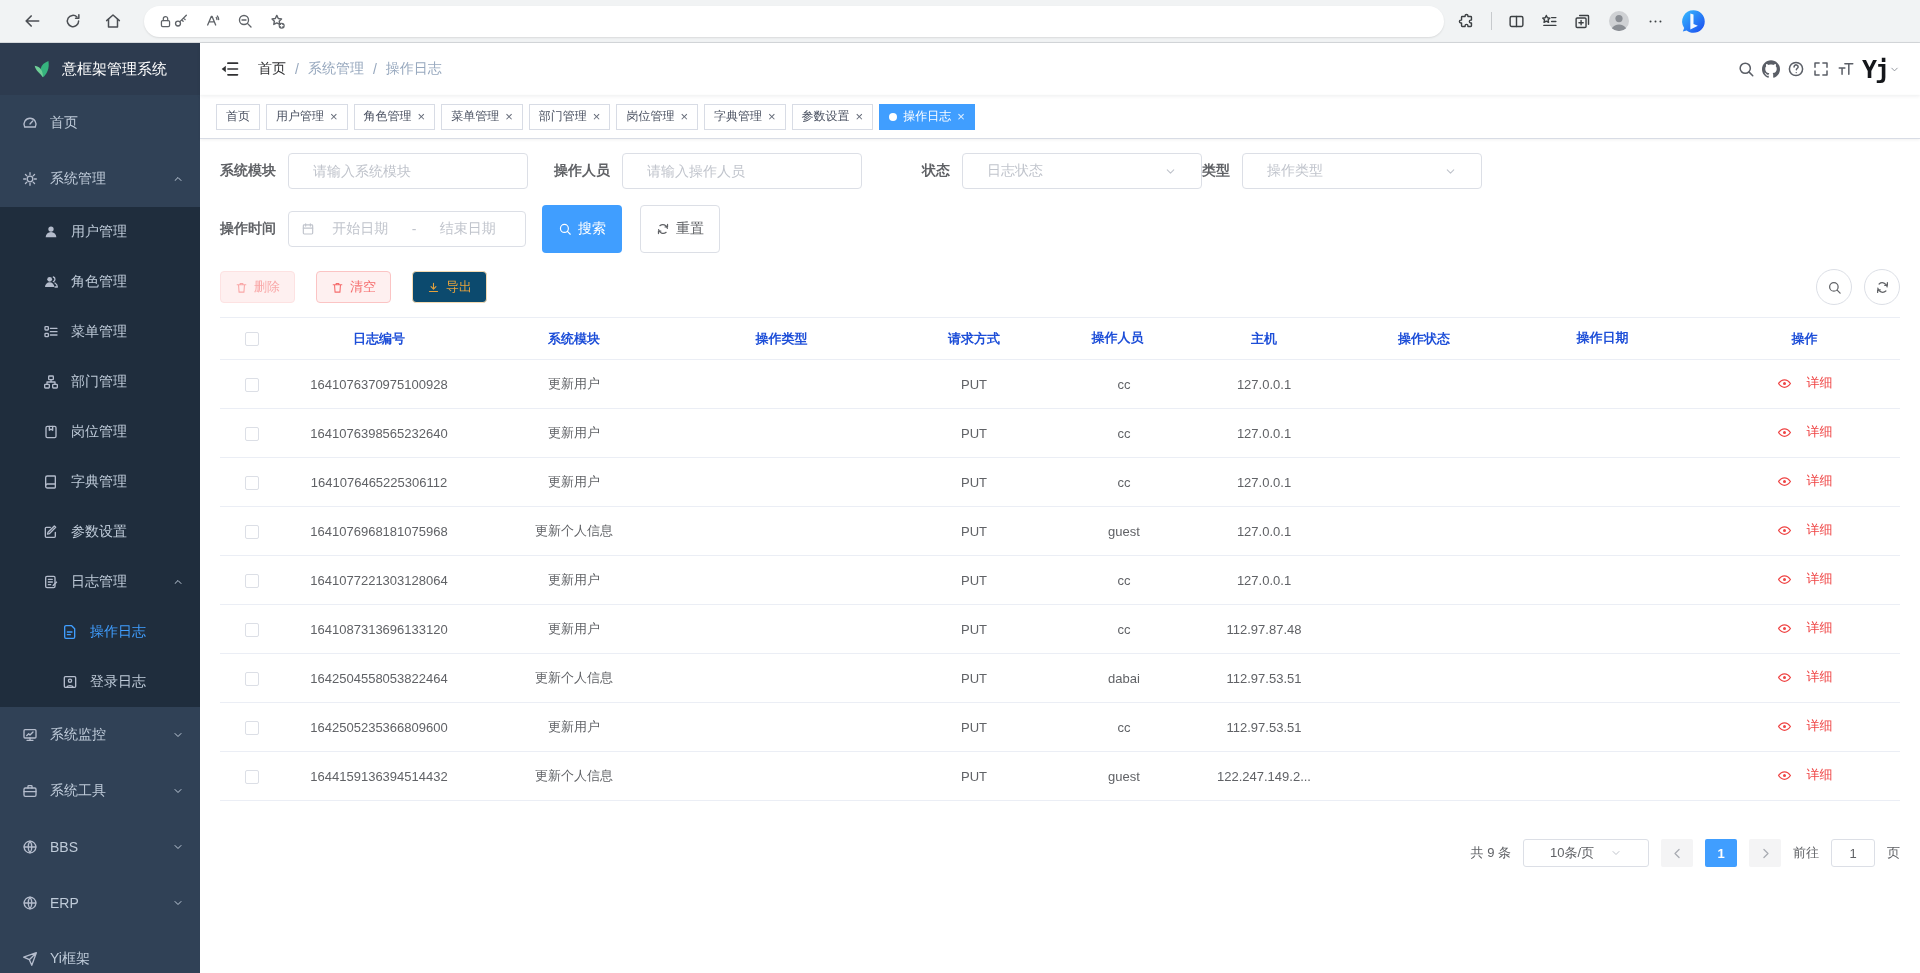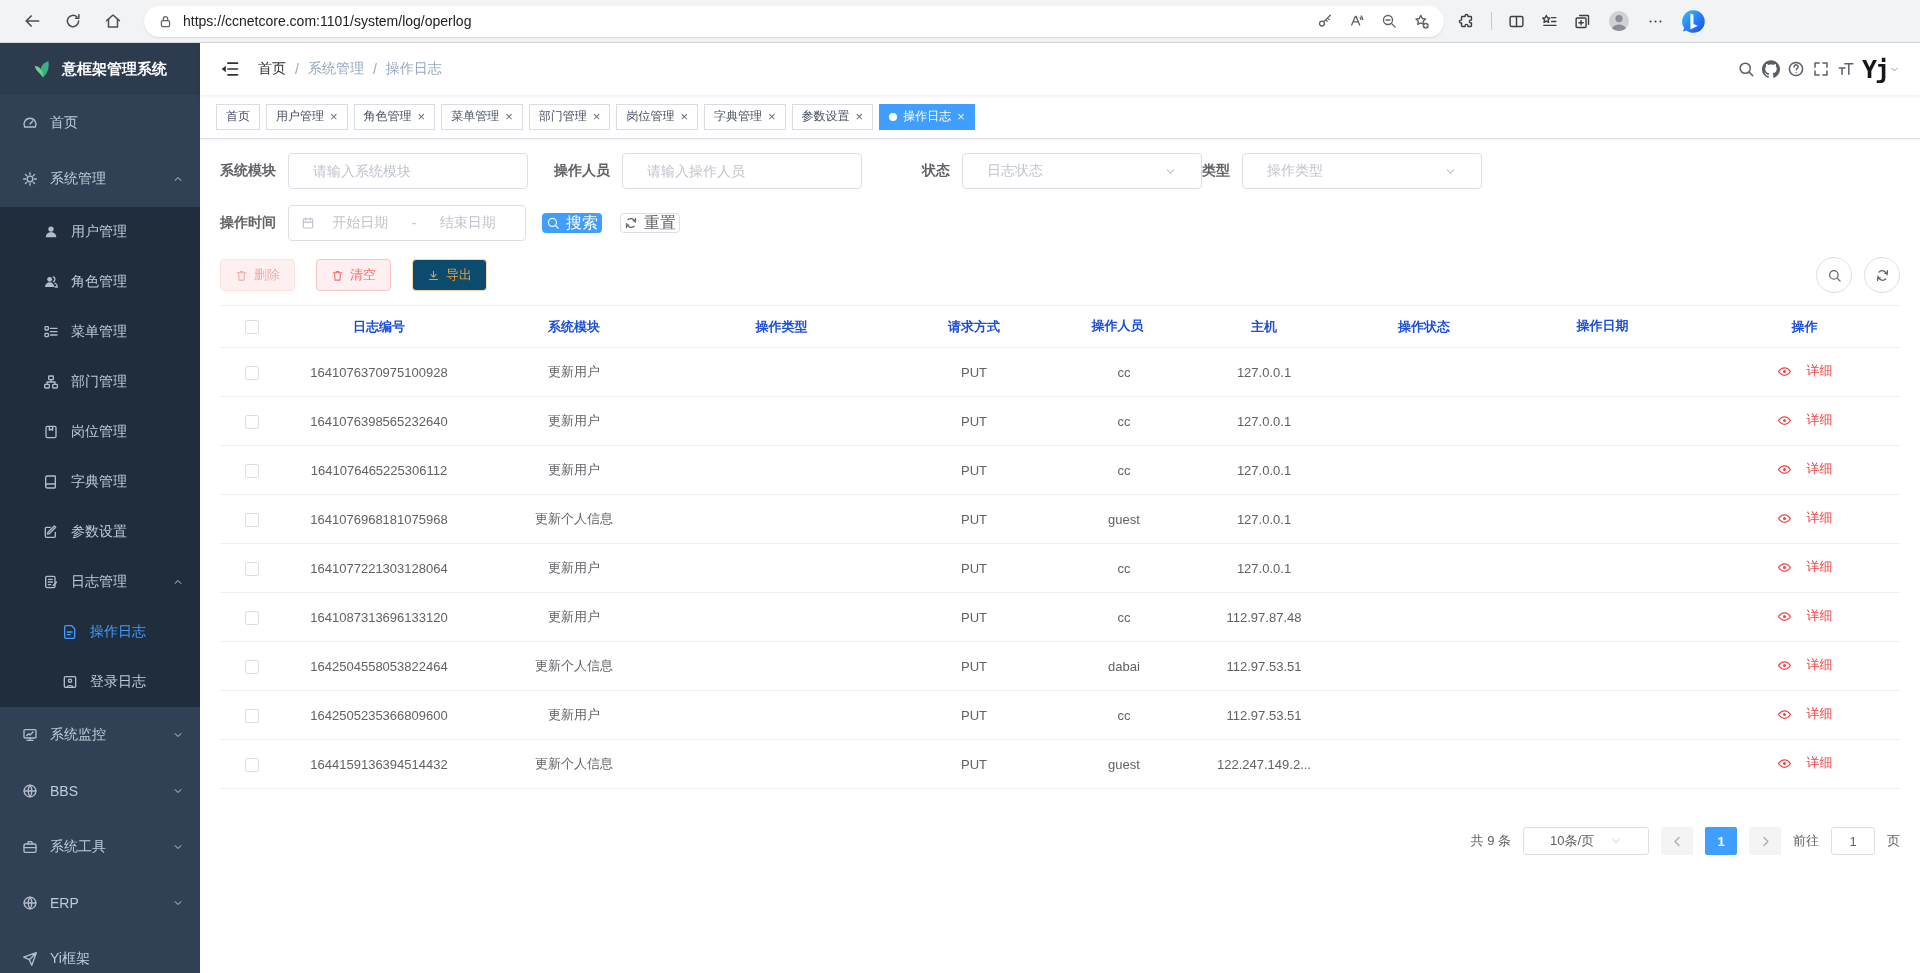--- a/index.html
+++ b/index.html
@@ -13,21 +13,21 @@
 .chrome-left{display:flex;align-items:center;gap:22px;padding:0 10px;color:#4c4f54}
 .urlbar{flex:1;max-width:1300px;height:31px;background:#fff;border-radius:16px;box-shadow:0 1px 2px rgba(0,0,0,.1);display:flex;align-items:center;padding:0 14px;margin-left:12px;color:#5f6368}
 .url-text{flex:1;font-size:14px;color:#202124;margin-left:10px;white-space:nowrap;overflow:hidden}
 .pill-icons{display:flex;align-items:center;gap:16px;color:#5f6368}
 .chrome-right{display:flex;align-items:center;gap:16px;margin-left:14px;color:#3c4043;padding-right:4px}
 .vdiv{width:1px;height:18px;background:#c7cacd}
 
 
 .app{display:flex;height:930px}
 .sidebar{width:200px;background:#304156;flex-shrink:0;display:flex;flex-direction:column;overflow:hidden;color:#bfcbd9}
-.logo{height:52px;display:flex;align-items:center;justify-content:center;gap:9px;background:#2d3b4f;color:#fff;font-size:15px;font-weight:bold;flex-shrink:0}
+.logo{height:52px;display:flex;align-items:center;justify-content:center;gap:9px;background:#2d3b4f;color:#fff;font-size:15px;font-weight:normal;flex-shrink:0}
 .menu-item{display:flex;align-items:center;font-size:14px;cursor:pointer;flex-shrink:0;color:#bfcbd9}
 .menu-item .mi-icon{color:#b4bccc;margin-right:12px}
 .menu-item.lvl1{height:56px;padding-left:22px}
 .menu-item.sub{background:#1f2d3d;height:50px}
 .menu-item.lvl2{padding-left:43px}
 .menu-item.lvl3{padding-left:62px}
 .menu-item.active{color:#409eff}
 .menu-item.active .mi-icon{color:#409eff}
 .mi-arrow{margin-left:auto;margin-right:16px;font-size:12px;color:#bfcbd9}
 .mi-arrow.up{transform:rotate(180deg)}
@@ -58,21 +58,21 @@
 .f-input,.f-select,.f-date{height:36px;border:1px solid #dcdfe6;border-radius:4px;background:#fff;font-size:14px;color:#606266;display:flex;align-items:center;padding:0 24px}
 input.f-input{width:240px}
 input.f-input::placeholder{color:#c0c4cc}
 .f-select{width:240px;justify-content:space-between;color:#c0c4cc;cursor:pointer}
 .f-select .sel-caret{color:#c0c4cc}
 .f-date{width:238px;gap:0;color:#c0c4cc;padding:0 12px}
 .f-date .dph{flex:1;text-align:center}
 .f-date .dsep{padding:0 6px;color:#c0c4cc}
 .mr26{margin-right:26px}.mr60{margin-right:60px}.mr62{margin-right:62px}.mr36{margin-right:16px}.mr18{margin-right:18px}
 
-.btn{display:inline-flex;align-items:center;gap:6px;border-radius:4px;font-size:16px;height:20px;padding:0 3px;cursor:pointer;border:1px solid transparent;white-space:nowrap}
+.btn{display:inline-flex;align-items:center;gap:6px;border-radius:4px;font-size:14px;height:48px;padding:0 15px;cursor:pointer;border:1px solid transparent;white-space:nowrap}
 .btn-primary{background:#409eff;color:#fff}
 .btn-plain{background:#fff;border-color:#dcdfe6;color:#606266}
 .btn-sm{height:32px;font-size:13px;padding:0 14px}
 .btn-danger-dis{background:#fef0f0;border-color:#fde2e2;color:#f9a7a7;cursor:not-allowed}
 .btn-danger{background:#fef0f0;border-color:#fbc4c4;color:#f56c6c}
 .btn-warning{background:#0c4a6e;border-color:#f5dab1;color:#e6a23c}
 .toolbar{display:flex;align-items:center;gap:21px;margin-bottom:12px}
 .tools{margin-left:auto;display:flex;align-items:center;gap:12px}
 .circle-btn{width:36px;height:36px;border-radius:50%;border:1px solid #dcdfe6;background:#fff;color:#606266;display:inline-flex;align-items:center;justify-content:center;cursor:pointer}
 
@@ -118,21 +118,20 @@
         </svg>
       </span>
   </div>
   <div class="urlbar">
     <span class="icon ic15 js-icon">
         <svg viewBox="0 0 24 24" fill="none" stroke="currentColor" stroke-width="2" stroke-linecap="round" stroke-linejoin="round">
           <rect x="5.5" y="10.5" width="13" height="9.5" rx="2"></rect>
           <path d="M8.5 10.5V7.5a3.5 3.5 0 0 1 7 0v3"></path>
         </svg>
       </span>
-    <span class="url-text">https://ccnetcore.com:1101/system/log/operlog</span>
     <span class="pill-icons">
       <span class="icon ic16 js-icon">
           <svg viewBox="0 0 24 24" fill="none" stroke="currentColor" stroke-width="2" stroke-linecap="round" stroke-linejoin="round">
             <circle cx="7.5" cy="15.8" r="3.7"></circle>
             <path d="M10.4 12.9 20 3.3M15.8 7.5l2.4 2.4M13 10.3l2.2 2.2"></path>
           </svg>
         </span>
       <span class="icon ic16 js-icon">
           <svg viewBox="0 0 24 24" fill="none" stroke="currentColor" stroke-width="2" stroke-linecap="round" stroke-linejoin="round">
             <path d="M4 18 9.6 5h.9L16 18M6.4 13.4h7.3"></path>
@@ -358,39 +357,39 @@
           <span class="mi-label">系统监控</span>
           <span class="icon mi-arrow">
             <svg viewBox="0 0 24 24" fill="none" stroke="currentColor" stroke-width="2" stroke-linecap="round" stroke-linejoin="round">
               <path d="m6 9 6 6 6-6"></path>
             </svg>
           </span>
         </div>
         <div class="menu-item lvl1">
           <span class="icon ic16 mi-icon">
             <svg viewBox="0 0 24 24" fill="none" stroke="currentColor" stroke-width="2" stroke-linecap="round" stroke-linejoin="round">
+              <rect x="3" y="7.5" width="18" height="12.5" rx="2"></rect>
+              <path d="M9 7.5V5a1 1 0 0 1 1-1h4a1 1 0 0 1 1 1v2.5M3 13h18"></path>
+            </svg>
+          </span>
+          <span class="mi-label">系统工具</span>
+          <span class="icon mi-arrow">
+            <svg viewBox="0 0 24 24" fill="none" stroke="currentColor" stroke-width="2" stroke-linecap="round" stroke-linejoin="round">
+              <path d="m6 9 6 6 6-6"></path>
+            </svg>
+          </span>
+        </div>
+        <div class="menu-item lvl1">
+          <span class="icon ic16 mi-icon">
+            <svg viewBox="0 0 24 24" fill="none" stroke="currentColor" stroke-width="2" stroke-linecap="round" stroke-linejoin="round">
               <circle cx="12" cy="12" r="8.8"></circle>
               <path d="M3.2 12h17.6M12 3.2c3.6 4.8 3.6 12.8 0 17.6M12 3.2c-3.6 4.8-3.6 12.8 0 17.6"></path>
             </svg>
           </span>
           <span class="mi-label">BBS</span>
-          <span class="icon mi-arrow">
-            <svg viewBox="0 0 24 24" fill="none" stroke="currentColor" stroke-width="2" stroke-linecap="round" stroke-linejoin="round">
-              <path d="m6 9 6 6 6-6"></path>
-            </svg>
-          </span>
-        </div>
-        <div class="menu-item lvl1">
-          <span class="icon ic16 mi-icon">
-            <svg viewBox="0 0 24 24" fill="none" stroke="currentColor" stroke-width="2" stroke-linecap="round" stroke-linejoin="round">
-              <rect x="3" y="7.5" width="18" height="12.5" rx="2"></rect>
-              <path d="M9 7.5V5a1 1 0 0 1 1-1h4a1 1 0 0 1 1 1v2.5M3 13h18"></path>
-            </svg>
-          </span>
-          <span class="mi-label">系统工具</span>
           <span class="icon mi-arrow">
             <svg viewBox="0 0 24 24" fill="none" stroke="currentColor" stroke-width="2" stroke-linecap="round" stroke-linejoin="round">
               <path d="m6 9 6 6 6-6"></path>
             </svg>
           </span>
         </div>
         <div class="menu-item lvl1">
           <span class="icon ic16 mi-icon">
             <svg viewBox="0 0 24 24" fill="none" stroke="currentColor" stroke-width="2" stroke-linecap="round" stroke-linejoin="round">
               <circle cx="12" cy="12" r="8.8"></circle>

